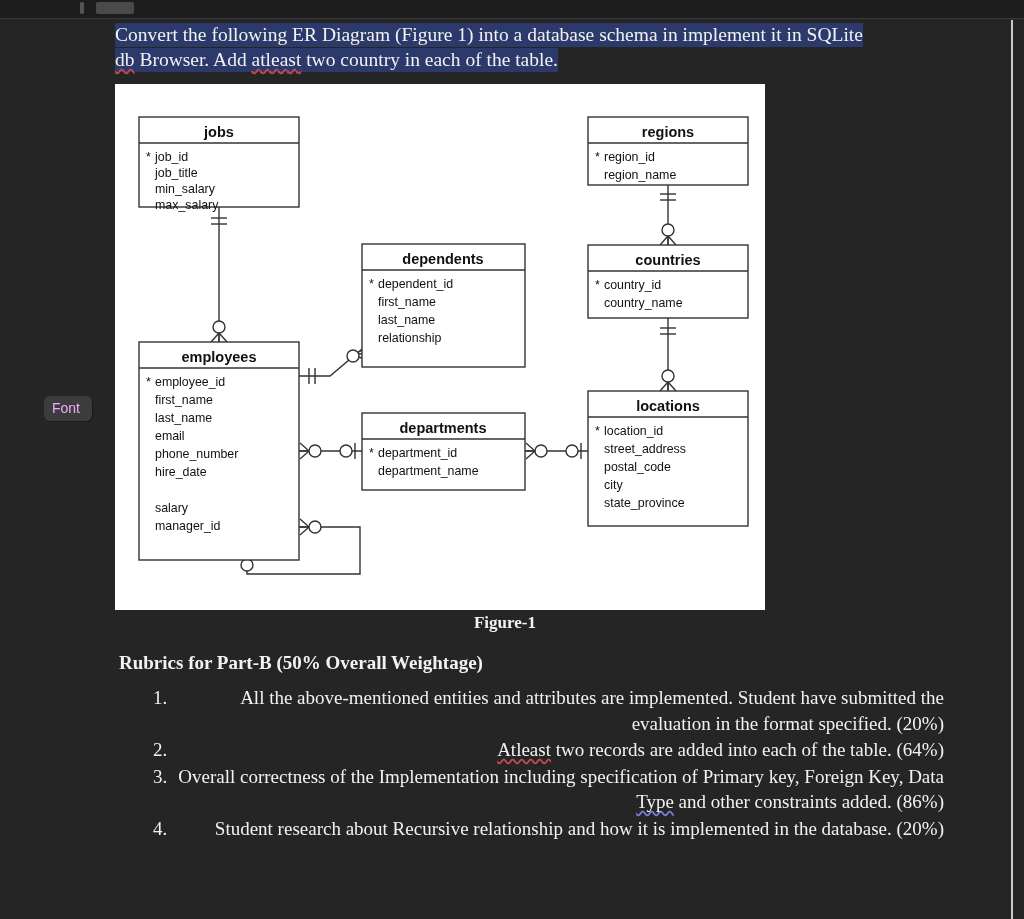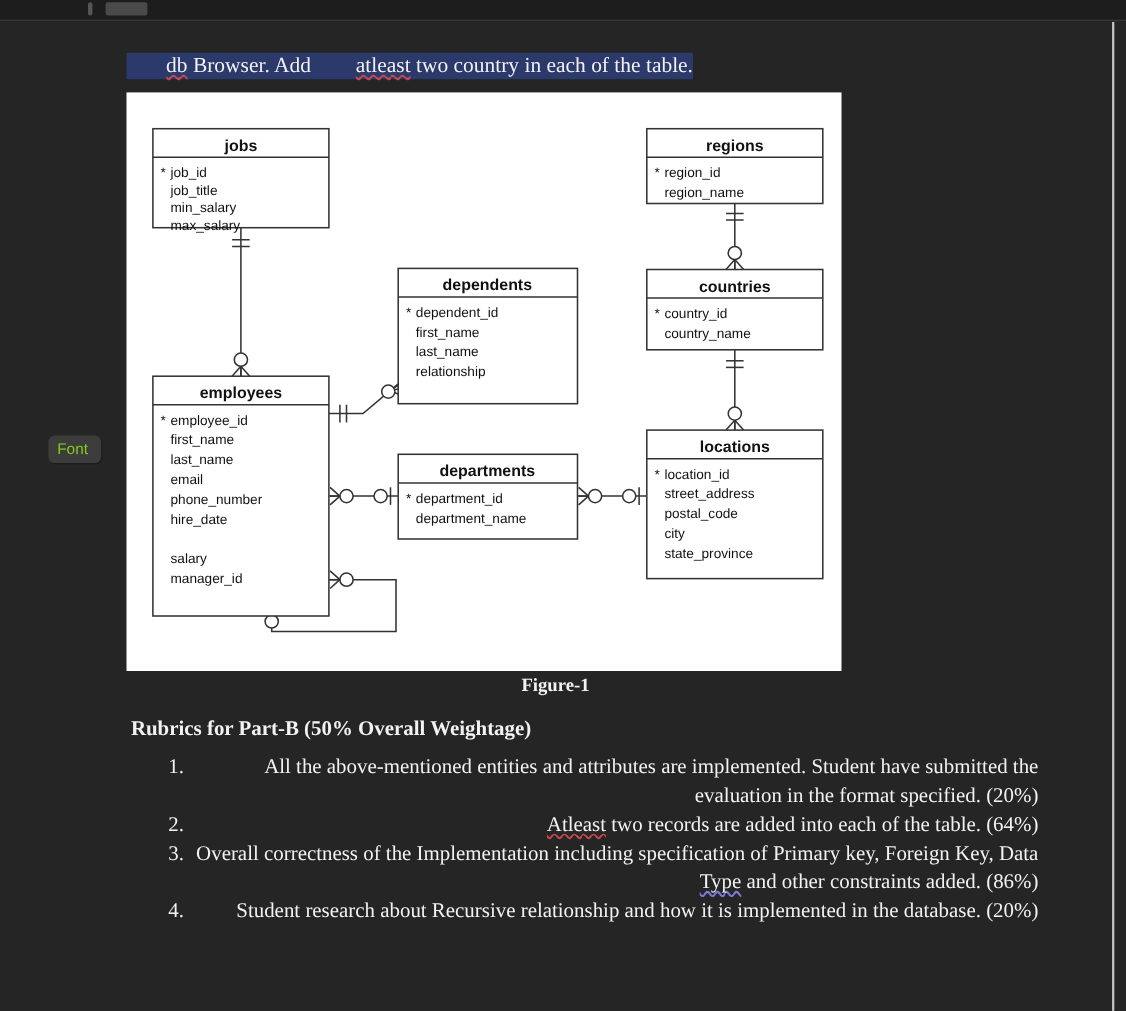--- a/index.html
+++ b/index.html
@@ -46,21 +46,21 @@
     width: 2px; height: 899px;
     background: #c9c9c9;
   }
 
   
   #font-button {
     position: absolute;
     left: 44px; top: 396px;
     padding: 4px 12px 5px 8px;
     background: #3c3c3c;
-    color: #84cc16;
+    color: #f0abfc;
     font-family: "Liberation Sans", sans-serif;
     font-size: 14px;
     line-height: 16px;
     border-radius: 6px;
     box-shadow: 1px 1px 0 #1c1c1c;
     cursor: pointer;
     user-select: none;
   }
 
   
@@ -80,21 +80,20 @@
   #prompt-block .hl {
     background: #2b3a6b;
     box-decoration-break: clone;
     -webkit-box-decoration-break: clone;
     padding: 1px 0 2px 0;
   }
   .misspell {
     text-decoration: underline wavy #c4484f;
     text-decoration-skip-ink: none;
     text-underline-offset: 2px;
-    padding-left: 36px;
   }
   .grammar {
     text-decoration: underline wavy #7a7ad6;
     text-decoration-skip-ink: none;
     text-underline-offset: 2px;
   }
 
   
   #figure-canvas {
     position: absolute;
@@ -142,21 +141,21 @@
   <div class="chip c1"></div>
   <div class="chip c2"></div>
 </div>
 <div id="chrome-divider"></div>
 
 <div id="right-rule"></div>
 
 <div id="font-button">Font</div>
 
 <div id="doc">
-  <p id="prompt-block"><br><span class="hl"><span class="misspell">db</span><span> Browser. Add </span><span class="misspell">atleast</span><span> two country in each of the table.</span></span></p>
+  <p id="prompt-block"><span class="hl">Convert the following ER Diagram (Figure 1) into a database schema in implement it in SQLite</span><br><span class="hl"><span class="misspell">db</span><span> Browser. Add </span><span class="misspell">atleast</span><span> two country in each of the table.</span></span></p>
 </div>
 
 <div id="figure-canvas">
   <svg id="er-svg" width="650" height="526" viewBox="0 0 650 526" xmlns="http://www.w3.org/2000/svg">
     <defs>
       <style>
         .ebox  { fill:#ffffff; stroke:#333333; stroke-width:1.4; }
         .eline { stroke:#333333; stroke-width:1.4; fill:none; }
         .etitle{ font-family:"Liberation Sans", sans-serif; font-size:14.5px; font-weight:bold; fill:#111; text-anchor:middle; }
         .eattr { font-family:"Liberation Sans", sans-serif; font-size:12.4px; fill:#111; }

